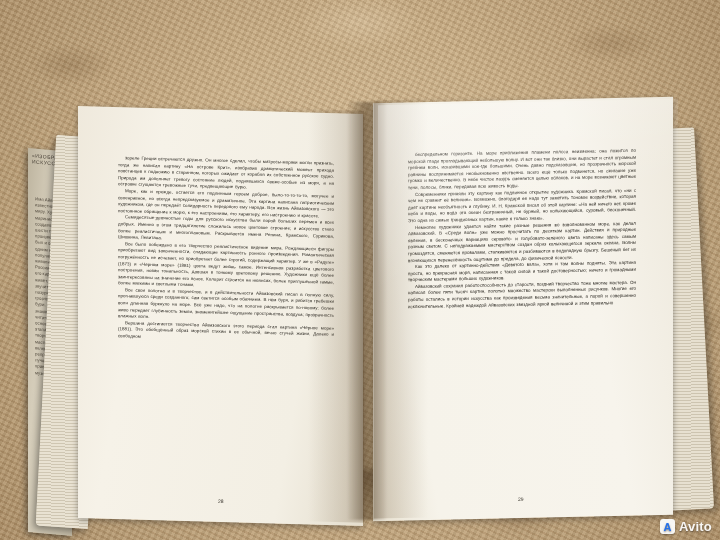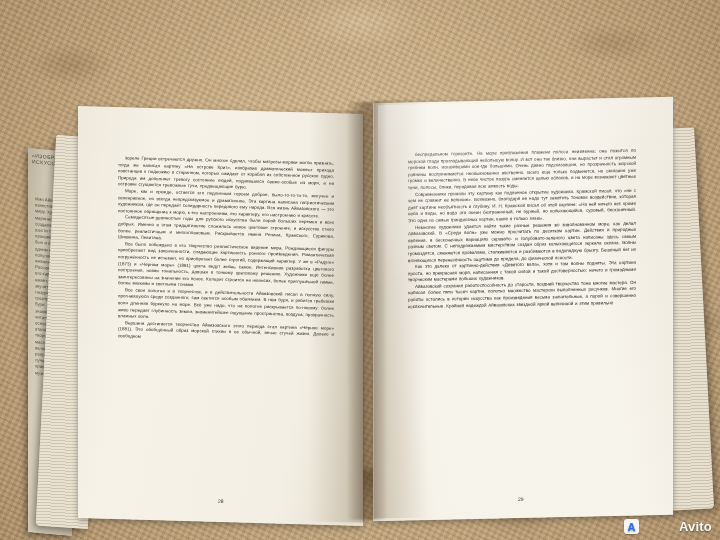--- a/index.html
+++ b/index.html
@@ -133,21 +133,21 @@
     color:#ffffff;font-size:13px;font-weight:bold;
     text-shadow:0 1px 2px rgba(0,0,0,.55);
     opacity:.92;
   }
   .wm-badge{
     width:15px;height:15px;border-radius:3px;background:#ffffff;
     color:#1a6ef5;font-size:11px;font-weight:bold;
     display:flex;align-items:center;justify-content:center;
     box-shadow:0 1px 2px rgba(0,0,0,.35);
   }
-  .wm-text{letter-spacing:.2px;margin-left:36px;}
+  .wm-text{letter-spacing:.2px;}
   
   .glare{
     position:absolute;left:360px;top:44px;width:300px;height:200px;
     background:linear-gradient(160deg, rgba(255,255,255,.30), rgba(255,255,255,0) 60%);
     pointer-events:none;transform:skewY(-1.2deg);
   }
 </style>
 </head>
 <body>
 

